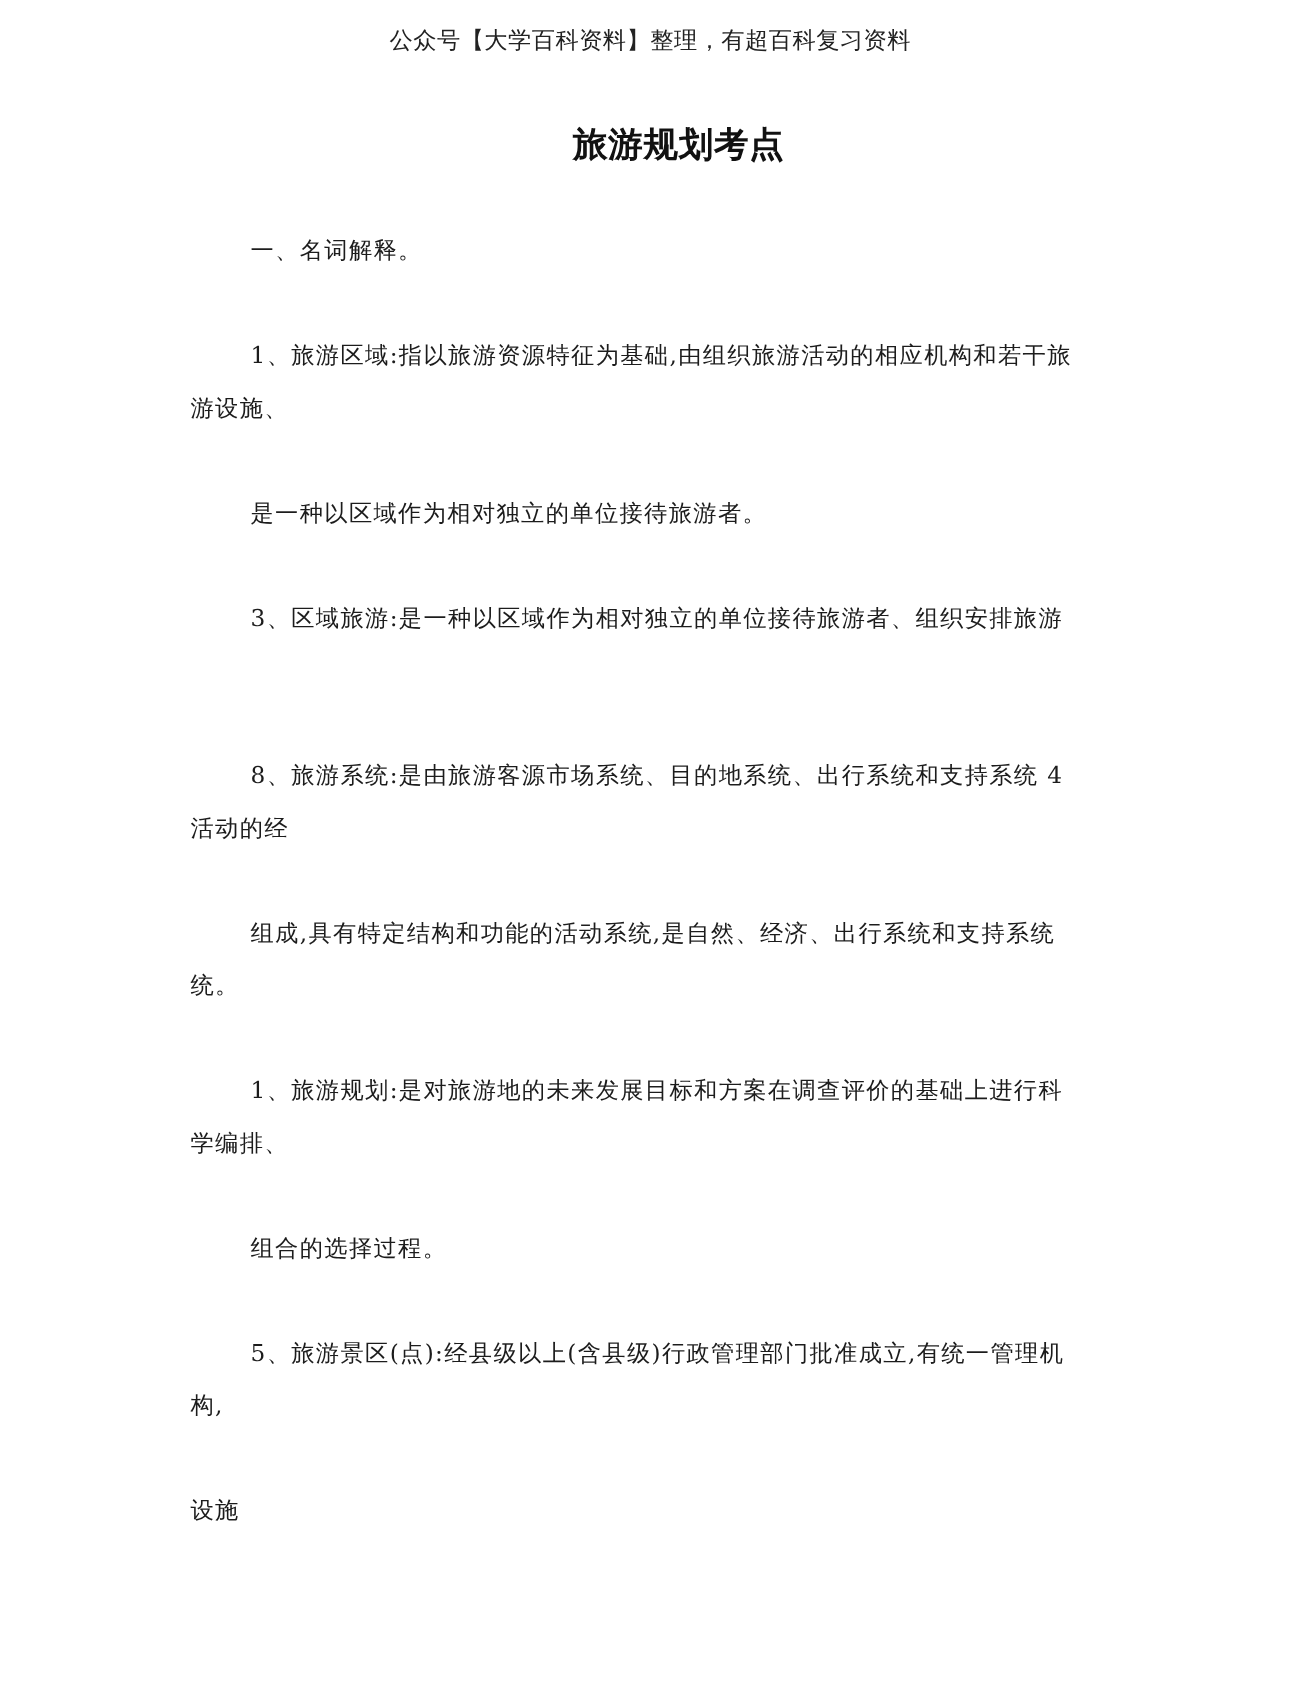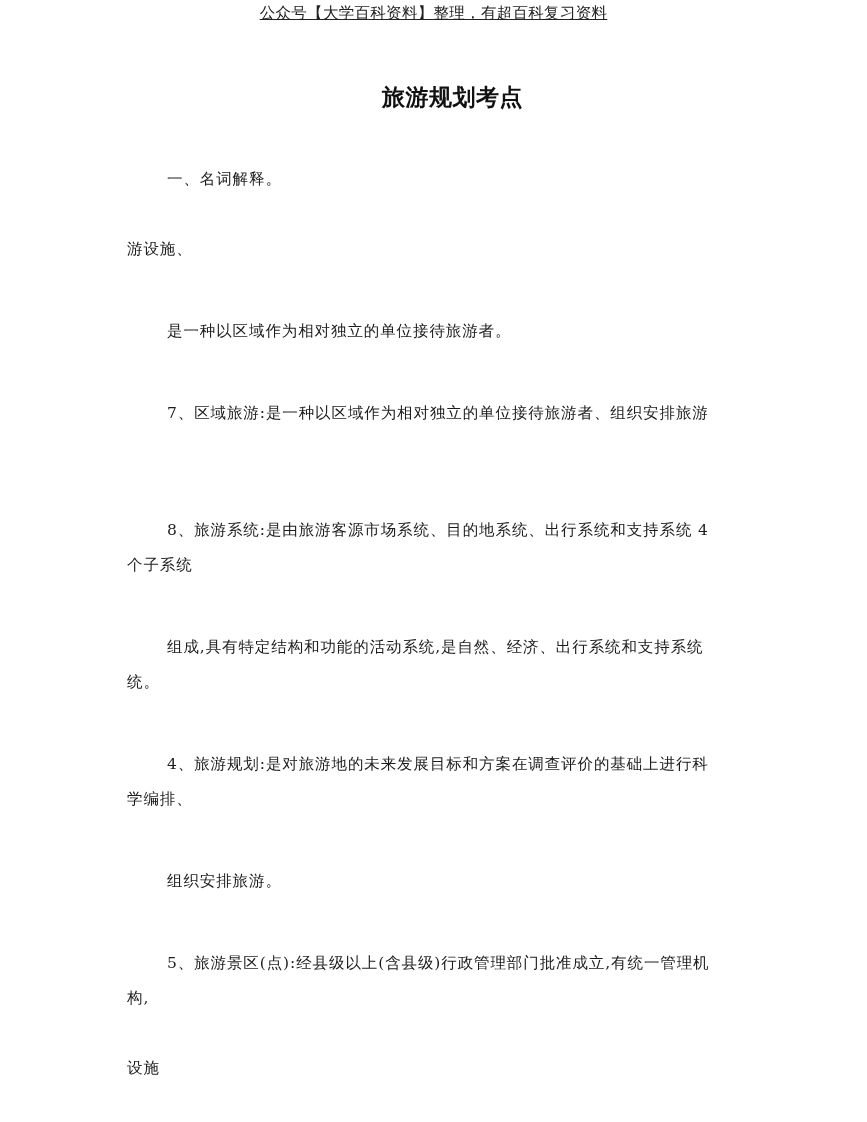--- a/index.html
+++ b/index.html
@@ -10,29 +10,28 @@
     body {
       width: 867px;
       height: 1122px;
       position: relative;
       overflow: hidden;
       font-family: "DejaVu Serif", "Liberation Serif", serif;
       color: #1a1a1a;
     }
     .header {
       position: absolute;
-      top: 3px;
+      top: 17px;
       left: 0;
       width: 867px;
       text-align: center;
       font-size: 15.5px;
       line-height: 20px;
       color: #222;
       letter-spacing: 0.3px;
-      text-decoration: underline;
     }
     .title {
       position: absolute;
       top: 82px;
       left: 0;
       width: 905px;
       text-align: center;
       font-size: 23px;
       font-weight: bold;
       line-height: 30px;
@@ -48,64 +47,64 @@
     .line {
       font-size: 15.5px;
       line-height: 35px;
       height: 35px;
       white-space: nowrap;
       letter-spacing: 0.9px;
       color: #1c1c1c;
     }
     .line.indent {
       padding-left: 40px;
-      margin-top: 12px;
     }
     .gap {
       height: 35px;
     }
   </style>
 </head>
 <body>
 
 <div class="header">公众号【大学百科资料】整理，有超百科复习资料</div>
 
 <div class="title">旅游规划考点</div>
 
 <div class="body">
   <div class="line indent">一、名词解释。</div>
   <div class="gap"></div>
 
   <div>
+    <div class="line indent">1、旅游区域:指以旅游资源特征为基础,由组织旅游活动的相应机构和若干旅</div>
     <div class="line">游设施、</div>
     <div class="gap"></div>
     <div class="line indent">是一种以区域作为相对独立的单位接待旅游者。</div>
     <div class="gap"></div>
   </div>
 
   <div>
-    <div class="line indent">7、区域旅游:是一种以区域作为相对独立的单位接待旅游者、组织安排旅游</div>
+    <div class="line indent">3、区域旅游:是一种以区域作为相对独立的单位接待旅游者、组织安排旅游</div>
     <div class="gap"></div>
     <div class="gap"></div>
   </div>
 
   <div>
     <div class="line indent">8、旅游系统:是由旅游客源市场系统、目的地系统、出行系统和支持系统 4</div>
-    <div class="line">个子系统</div>
+    <div class="line">活动的经</div>
     <div class="gap"></div>
     <div class="line indent">组成,具有特定结构和功能的活动系统,是自然、经济、出行系统和支持系统</div>
     <div class="line">统。</div>
     <div class="gap"></div>
   </div>
 
   <div>
-    <div class="line indent">4、旅游规划:是对旅游地的未来发展目标和方案在调查评价的基础上进行科</div>
+    <div class="line indent">1、旅游规划:是对旅游地的未来发展目标和方案在调查评价的基础上进行科</div>
     <div class="line">学编排、</div>
     <div class="gap"></div>
-    <div class="line indent">组织安排旅游。</div>
+    <div class="line indent">组合的选择过程。</div>
     <div class="gap"></div>
   </div>
 
   <div>
     <div class="line indent">5、旅游景区(点):经县级以上(含县级)行政管理部门批准成立,有统一管理机</div>
     <div class="line">构,</div>
     <div class="gap"></div>
     <div class="line">设施</div>
   </div>
 </div>

